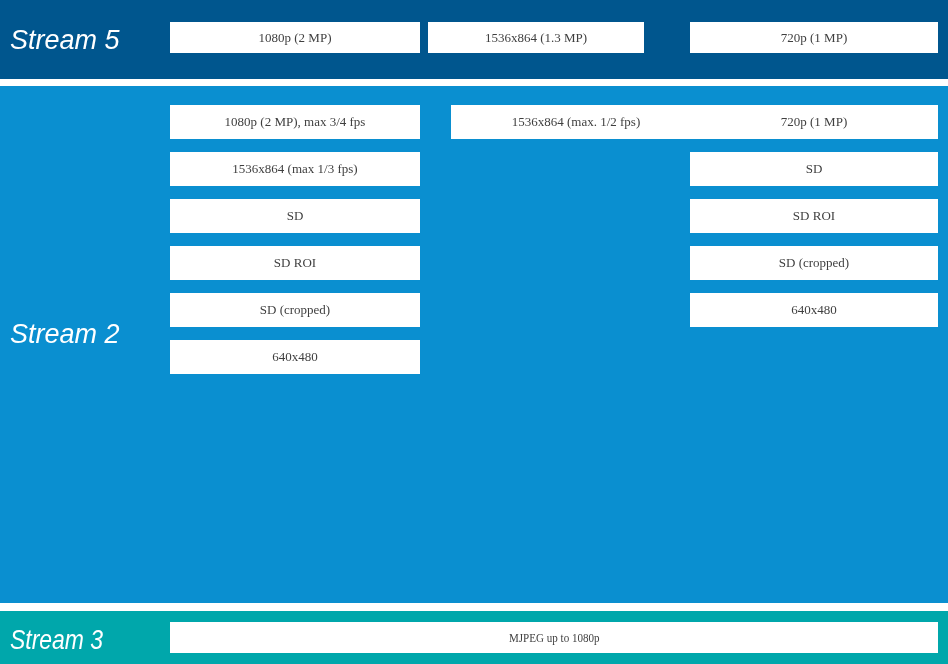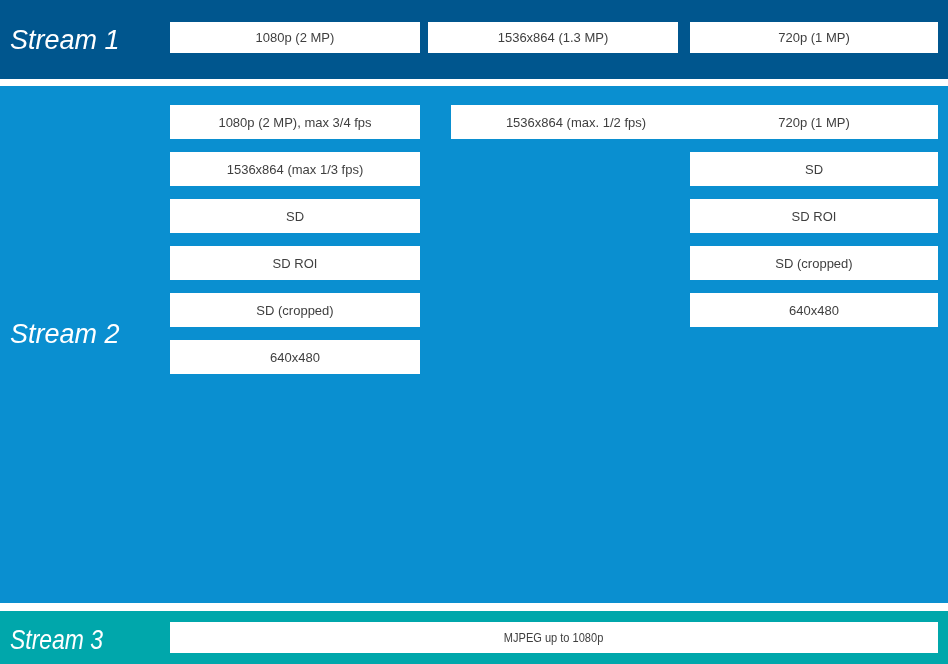--- a/index.html
+++ b/index.html
@@ -30,20 +30,21 @@
 
   .rbox {
     position:absolute;
     background:#ffffff;
     display:flex;
     align-items:center;
     justify-content:center;
     font-size:13px;
     color:#3F3F3F;
     white-space:nowrap;
+    font-family:Liberation Serif, serif;
   }
   .band-1 .rbox { top:22px; height:31px; }
 
   .col {
     position:absolute;
     top:19px;
     display:flex;
     flex-direction:column;
     gap:13px;
   }
@@ -55,23 +56,23 @@
 
   .mjpeg-box { left:170px; top:11px; width:768px; height:31px; }
   .cond { display:inline-block; transform:scaleX(0.85); transform-origin:center center; }
 </style>
 </head>
 <body>
 
 <div class="canvas">
 
   <div class="band band-1">
-    <div class="stream-label">Stream 1</div>
+    <div class="stream-label">Stream 5</div>
     <div class="rbox" style="left:170px; width:250px;">1080p (2 MP)</div>
-    <div class="rbox" style="left:428px; width:250px;">1536x864 (1.3 MP)</div>
+    <div class="rbox" style="left:428px; width:216px;">1536x864 (1.3 MP)</div>
     <div class="rbox" style="left:690px; width:248px;">720p (1 MP)</div>
   </div>
 
   <div class="band band-2">
     <div class="stream-label">Stream 2</div>
 
     <div class="col col-1">
       <div class="rbox">1080p (2 MP), max 3/4 fps</div>
       <div class="rbox">1536x864 (max 1/3 fps)</div>
       <div class="rbox">SD</div>

